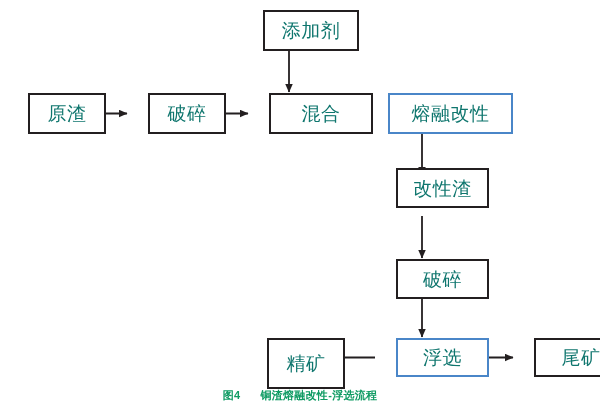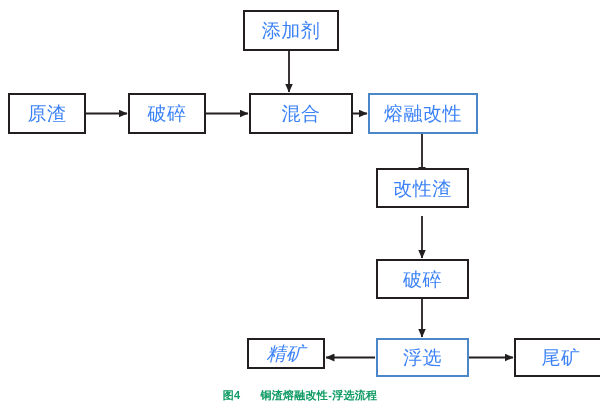--- a/index.html
+++ b/index.html
@@ -28,24 +28,25 @@
     position: absolute;
     box-sizing: border-box;
     background: #ffffff;
     border: 2px solid #231f20;
     display: flex;
     align-items: center;
     justify-content: center;
     font-family: "Liberation Serif", "DejaVu Serif", serif;
     font-size: 19px;
     line-height: 1;
-    color: #3b82f6;
+    color: #0f766e;
     letter-spacing: 0.5px;
     white-space: nowrap;
     z-index: 2;
+    margin-left: 20px;
   }
   .node-box.accent {
     border: 2px solid #4a86c8;
   }
   .caption {
     position: absolute;
     left: 0;
     right: 0;
     top: 388px;
     text-align: center;
@@ -83,29 +84,29 @@
   </svg>
 
   <div class="node-box" style="left:8px;  top:93px;  width:78px;  height:41px;">原渣</div>
 
   <div class="node-box" style="left:128px; top:93px;  width:78px;  height:41px;">破碎</div>
 
   <div class="node-box" style="left:243px; top:10px;  width:96px;  height:41px;">添加剂</div>
 
   <div class="node-box" style="left:249px; top:93px;  width:104px;  height:41px;">混合</div>
 
-  <div class="node-box accent" style="left:368px; top:93px;  width:110px; height:41px;">熔融改性</div>
+  <div class="node-box accent" style="left:368px; top:93px;  width:125px; height:41px;">熔融改性</div>
 
   <div class="node-box" style="left:376px; top:168px; width:93px;  height:40px;">改性渣</div>
 
   <div class="node-box" style="left:376px; top:259px; width:93px;  height:40px;">破碎</div>
 
   <div class="node-box accent" style="left:376px; top:338px; width:93px;  height:39px;">浮选</div>
 
-  <div class="node-box" style="left:247px; top:338px; width:78px;  height:31px;font-style:italic;">精矿</div>
+  <div class="node-box" style="left:247px; top:338px; width:78px;  height:51px;">精矿</div>
 
   <div class="node-box" style="left:514px; top:338px; width:94px;  height:39px;">尾矿</div>
 
   <div class="caption">
     <span class="cap-num">图4</span><span>铜渣熔融改性-浮选流程</span>
   </div>
 
 </div>
 
 </body></html>

